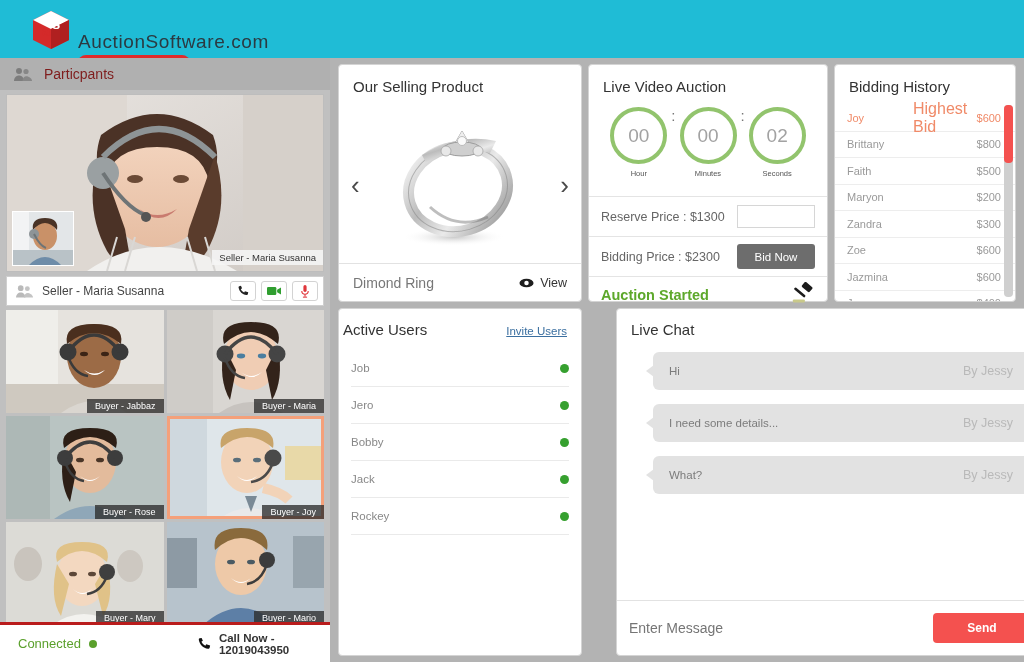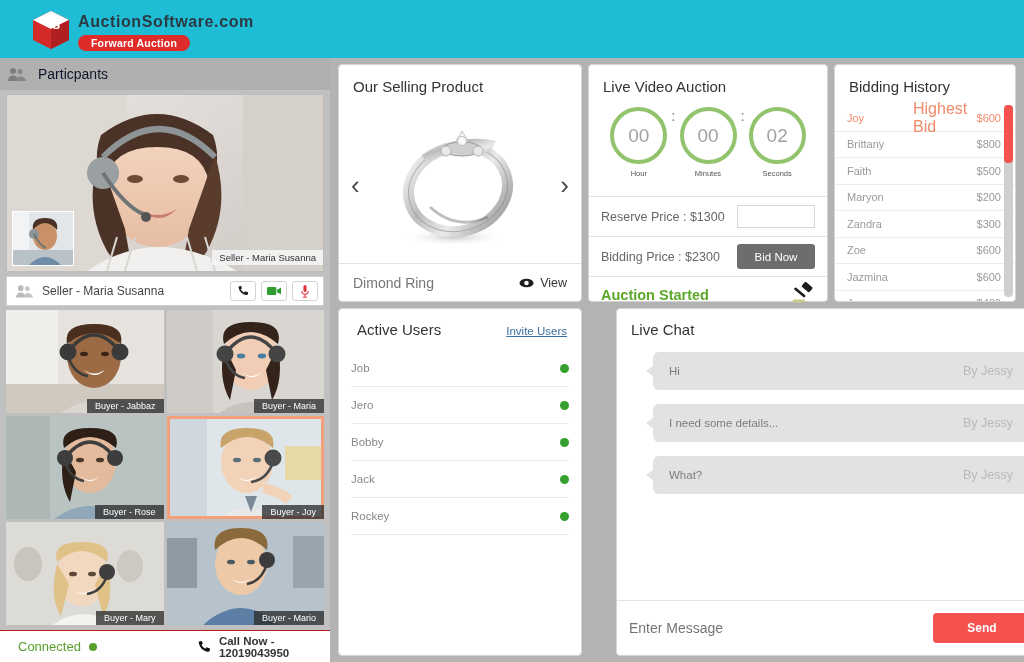--- a/index.html
+++ b/index.html
@@ -13,37 +13,37 @@
 
   
   .topbar {
     position: absolute; left: 0; top: 0; width: 1024px; height: 58px;
     background: #1fbcd6;
   }
   .logo-wrap { position: absolute; left: 30px; top: 9px; display: flex; align-items: flex-start; }
   .logo-mark { position: relative; width: 42px; height: 42px; margin-right: 6px; }
   .logo-text-block { padding-top: 3px; }
   .logo-title {
-    font-size: 16px; font-weight: bold; color: #2b3a42; letter-spacing: .6px;
-    line-height: 20px; white-space: nowrap;
+    font-size: 19px; font-weight: normal; color: #2b3a42; letter-spacing: .6px;
+    line-height: 20px; white-space: nowrap; margin-top: 20px;
   }
   .logo-badge {
     display: inline-block; background: #e02b2b; color: #fff;
     font-size: 10.5px; font-weight: bold; padding: 2px 13px; border-radius: 9px;
     margin-top: 3px; letter-spacing: .2px;
   }
 
   
   .sidebar {
     position: absolute; left: 0; top: 58px; width: 330px; height: 604px;
     background: #c0c0c0;
   }
   .sb-header {
     height: 32px; background: #b0b0b0; display: flex; align-items: center;
-    padding-left: 8px; color: #0f172a; font-size: 14px;
+    padding-left: 14px; color: #7f1d1d; font-size: 14px;
   }
   .sb-header .ico { margin-right: 12px; display: flex; opacity: .55; }
   .main-video {
     position: relative; margin: 4px 6px 0 6px; height: 178px;
     background: #d8d2cd; overflow: hidden; border: 1px solid #bdbdbd;
   }
   .mv-photo { position: absolute; inset: 0; }
   .pip {
     position: absolute; left: 5px; bottom: 5px; width: 62px; height: 55px;
     border: 1px solid #fff; overflow: hidden; background: #cfd6da;
@@ -67,22 +67,22 @@
     margin: 4px 6px 0 6px; display: grid; grid-template-columns: 1fr 1fr;
     grid-template-rows: 103px 103px 103px; gap: 3px;
   }
   .cell { position: relative; overflow: hidden; background: #cdd2d4; }
   .cell.sel { outline: 3px solid #f4a07a; outline-offset: -3px; }
   .cell-label {
     position: absolute; right: 0; bottom: 0; background: rgba(45,45,45,.78);
     color: #fff; font-size: 9px; padding: 2px 8px;
   }
   .sb-footer {
-    position: absolute; left: 0; bottom: 0; width: 330px; height: 32px;
-    background: #fff; border-top: 1px solid #b91c1c;
+    position: absolute; left: 0; bottom: 0; width: 330px; height: 40px;
+    background: #fff; border-top: 3px solid #b91c1c;
     display: flex; align-items: center;
   }
   .connected { margin-left: 18px; color: #5aa02c; font-size: 13px; display: flex; align-items: center; }
   .connected .dot { width: 8px; height: 8px; border-radius: 50%; background: #5aa02c; margin-left: 8px; }
   .callnow { margin-left: 100px; display: flex; align-items: center; font-size: 11.5px; font-weight: bold; color: #333; }
   .callnow .ic { margin-right: 8px; display: flex; }
 
   
   .main { position: absolute; left: 330px; top: 58px; width: 694px; height: 604px; background: #b3b3b3; }
   .card { background: #fff; border: 1px solid #d4d4d4; border-radius: 4px; position: absolute; }
@@ -145,21 +145,21 @@
   }
   .bh-row.hl { color: #f08a68; }
   .bh-name { width: 66px; }
   .bh-tag { flex: 1; font-size: 16px; }
   .bh-amt { text-align: right; }
   .bh-scroll { position: absolute; right: 2px; top: 40px; width: 9px; bottom: 4px; background: #cfcfcf; border-radius: 4px; }
   .bh-thumb { position: absolute; top: 0; left: 0; width: 9px; height: 58px; background: #f4514f; border-radius: 4px; }
 
   
   #activeUsers { left: 8px; top: 250px; width: 244px; height: 348px; }
-  .au-head { display: flex; align-items: baseline; justify-content: space-between; padding: 12px 14px 0 18px; }
+  .au-head { display: flex; align-items: baseline; justify-content: space-between; padding: 12px 14px 0 4px; }
   .au-title { font-size: 15px; color: #333; }
   .invite { font-size: 11.5px; color: #3b6fa0; text-decoration: underline; cursor: pointer; }
   .au-list { margin-top: 12px; }
   .au-row {
     display: flex; align-items: center; justify-content: space-between;
     height: 37px; margin: 0 12px; border-bottom: 1px solid #eaeaea;
     font-size: 11.5px; color: #888;
   }
   .au-dot { width: 9px; height: 9px; border-radius: 50%; background: #36a02f; }
 

